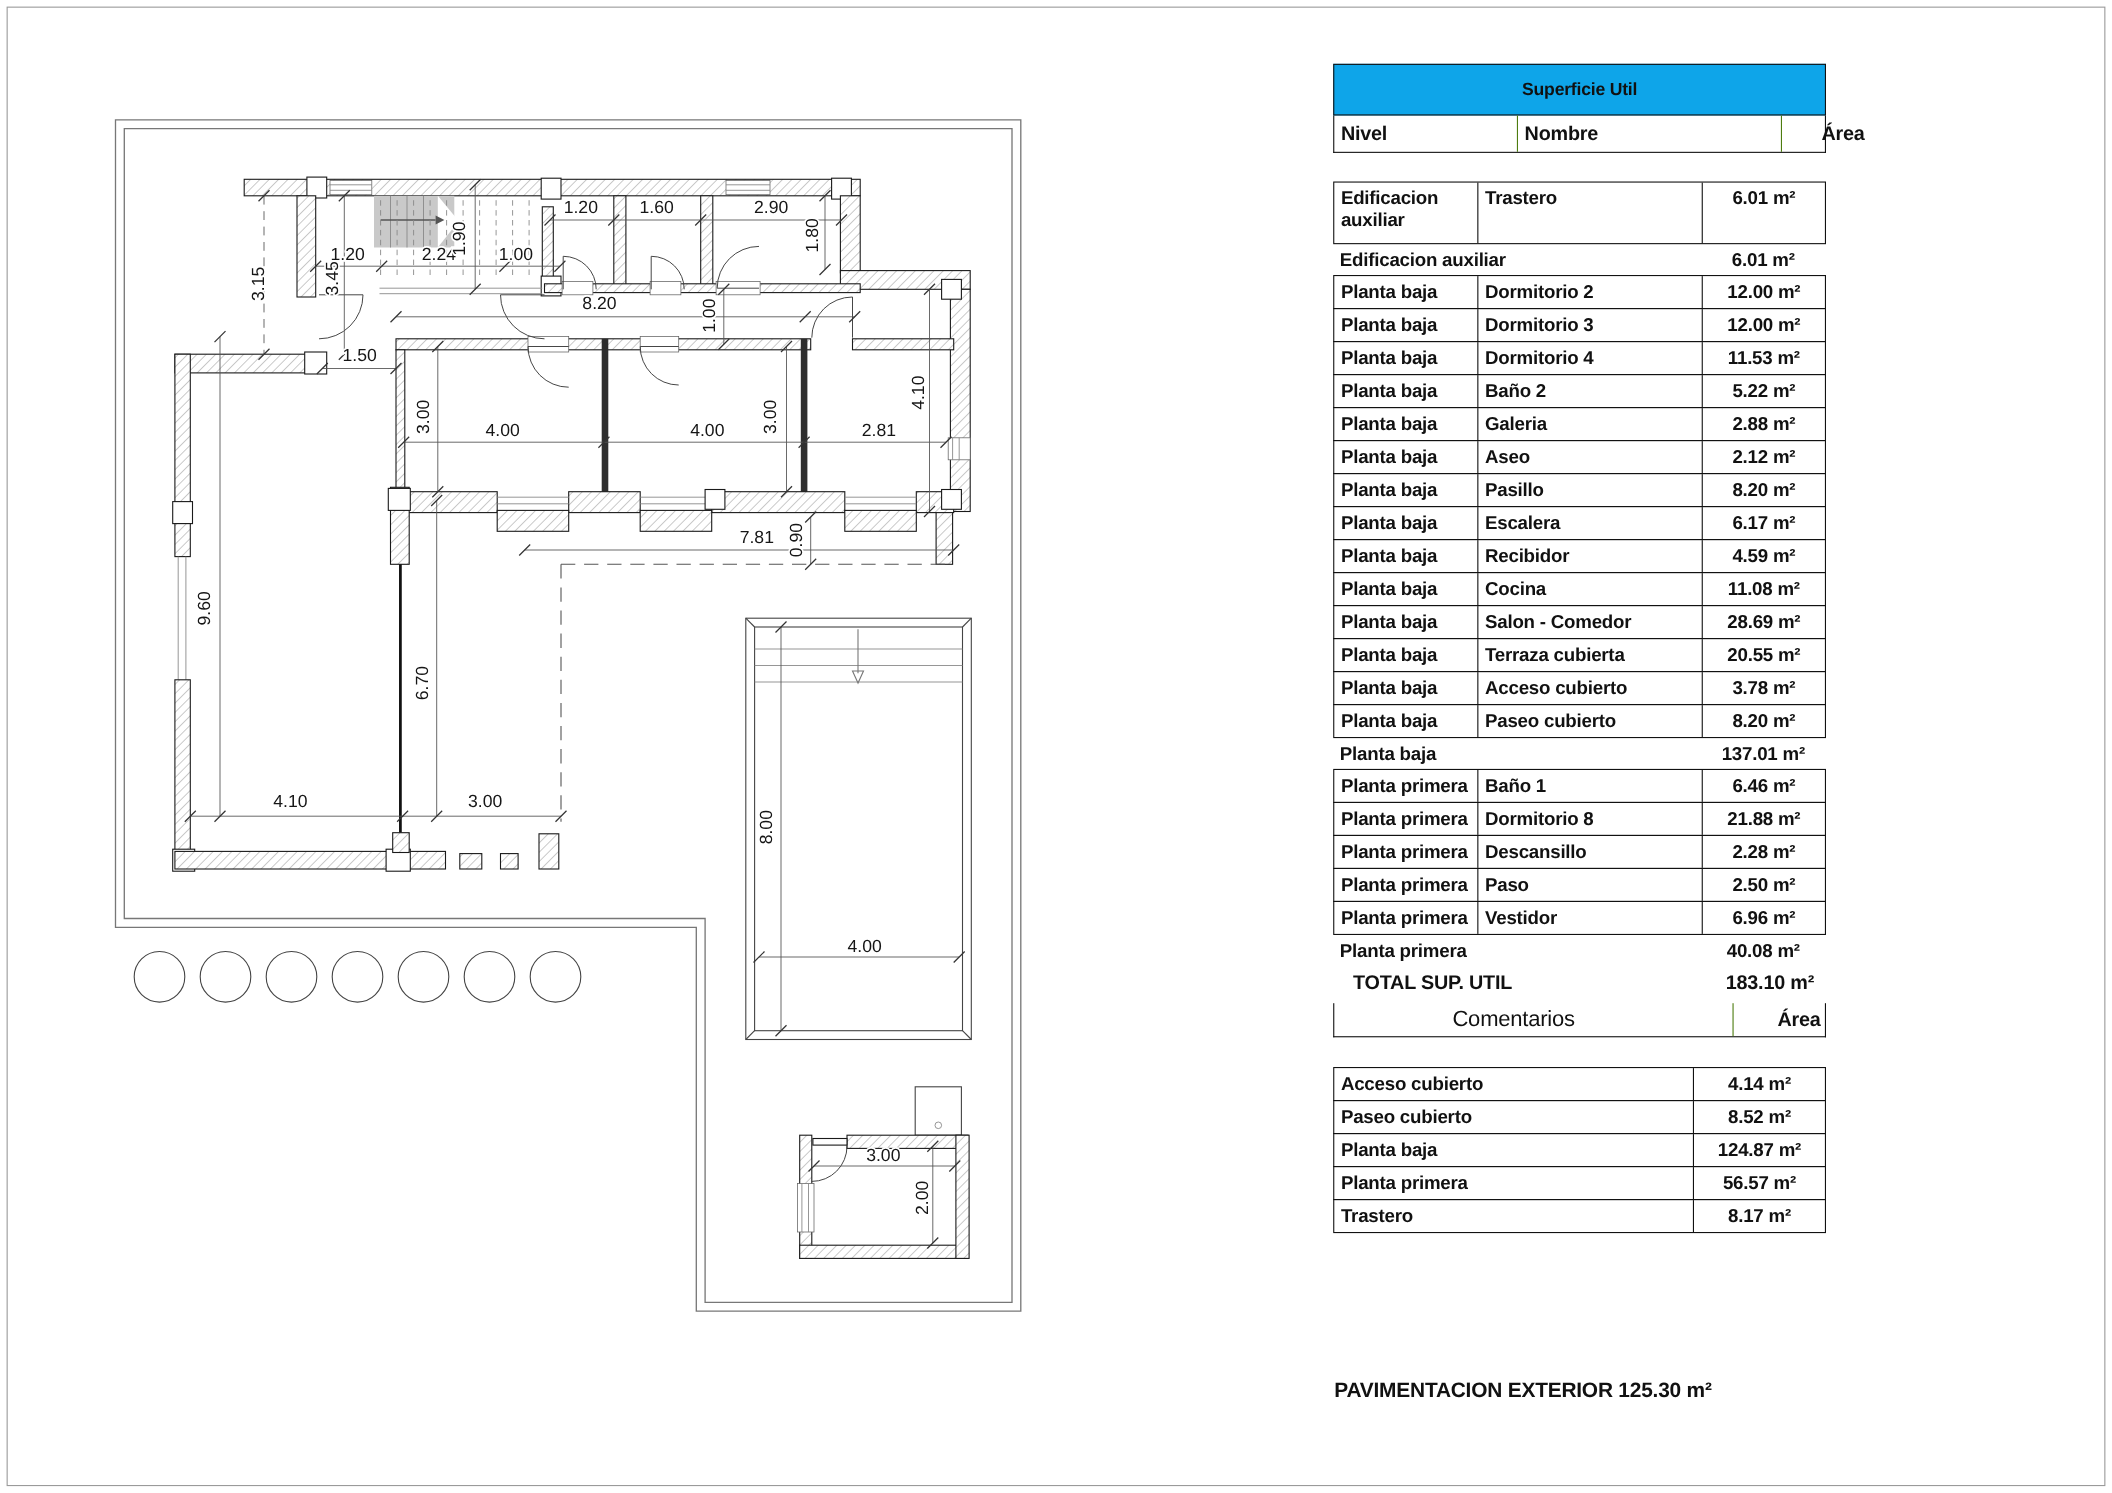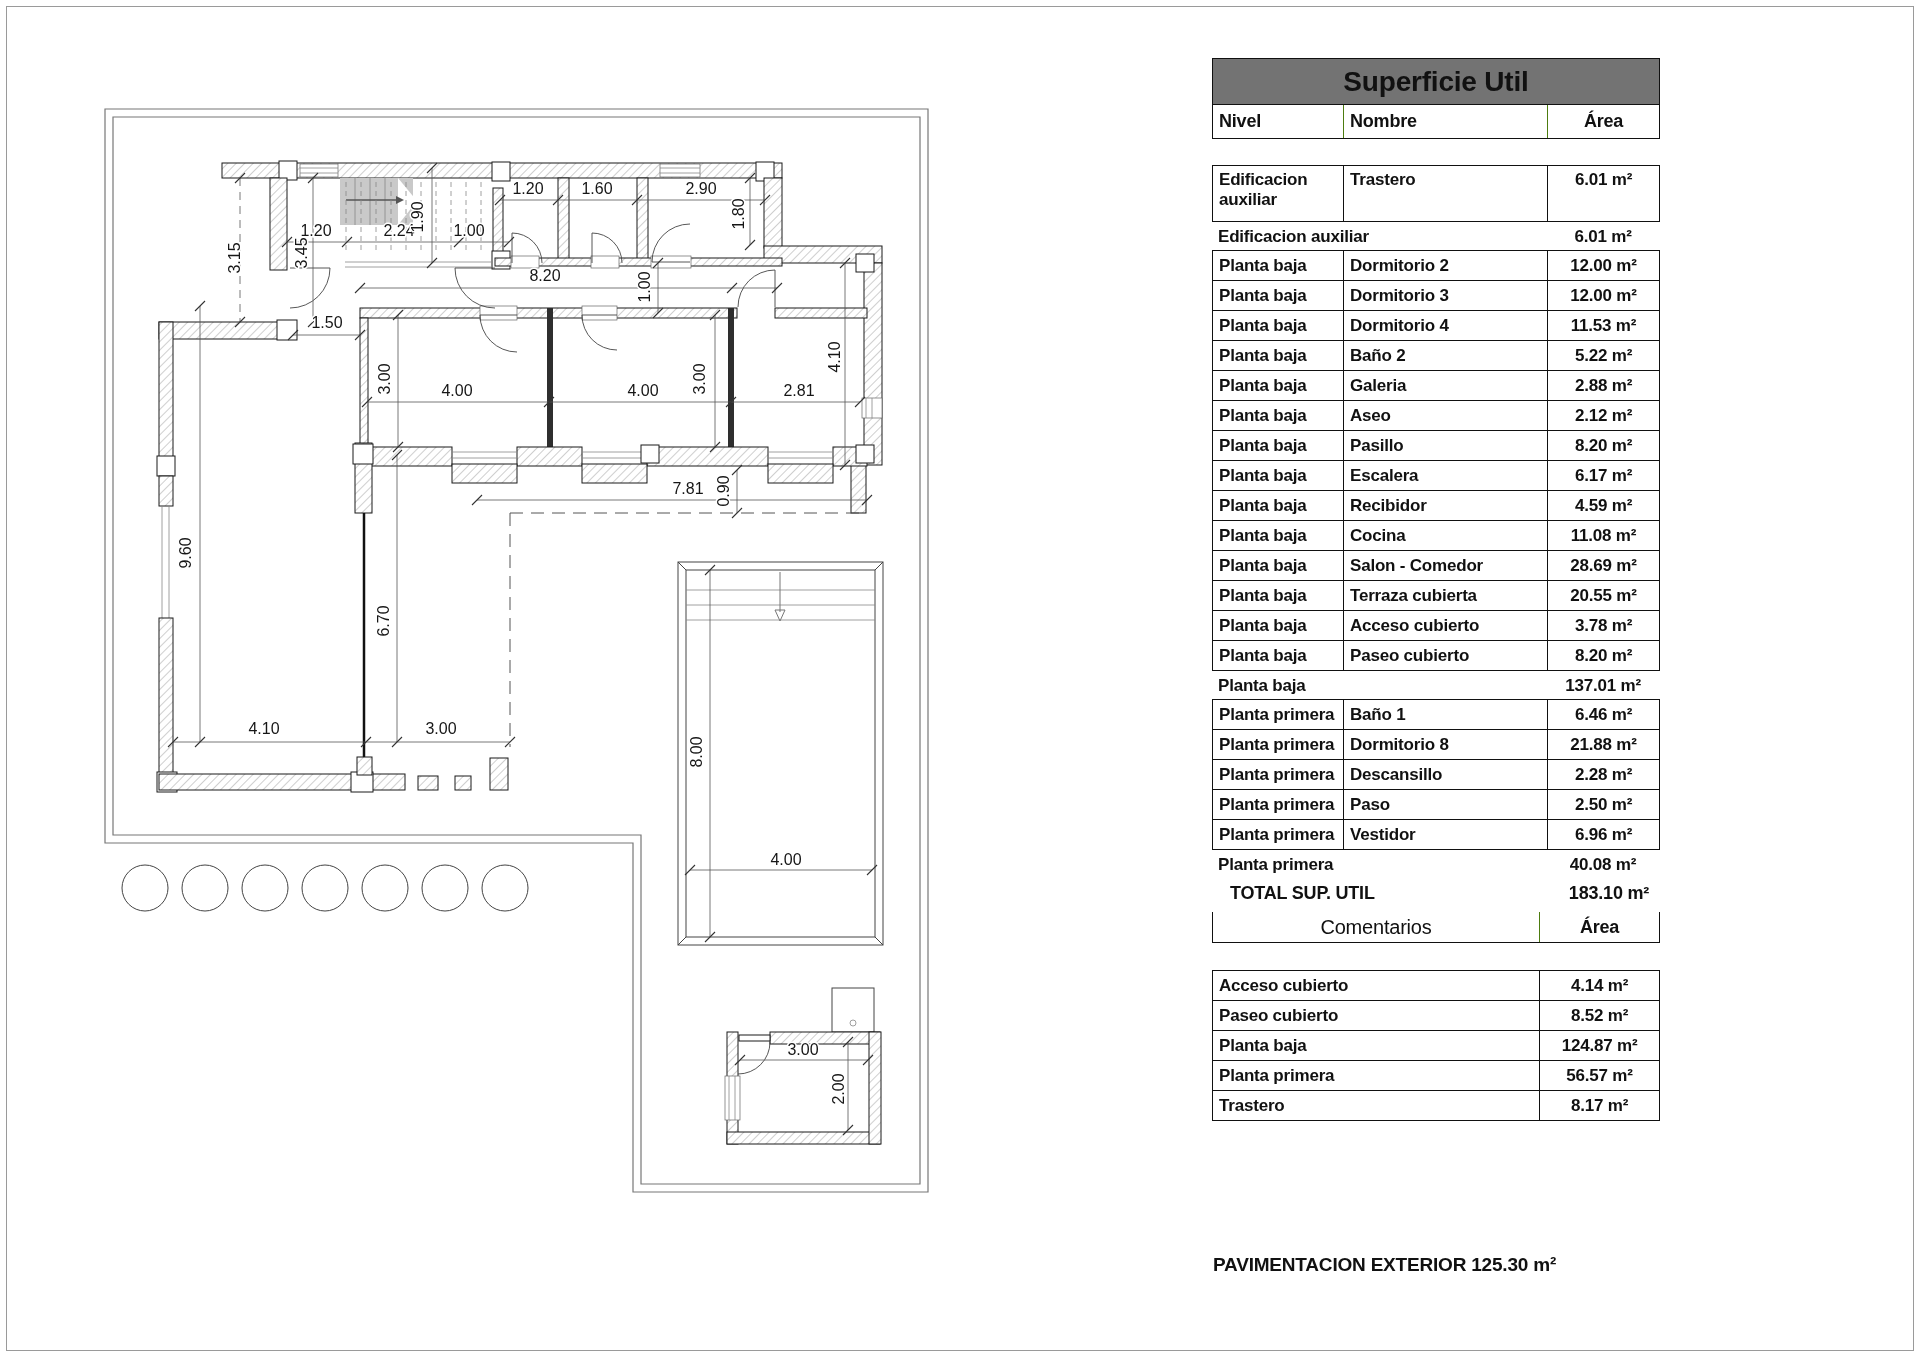--- a/index.html
+++ b/index.html
@@ -5,22 +5,22 @@
   html,body{margin:0;padding:0;background:#fff;}
   body{width:1920px;height:1357px;position:relative;overflow:hidden;
        font-family:"Liberation Sans",sans-serif;color:#111;}
   .sheet-border{position:absolute;left:6px;top:6px;right:6px;bottom:6px;
        border:1px solid #9a9a9a;pointer-events:none;}
   #plan{position:absolute;left:0;top:0;}
 
   
   .tbl{position:absolute;width:448px;font-weight:bold;letter-spacing:-0.2px;}
   .tbl-title{border:1px solid #111;height:45px;display:flex;align-items:center;
-       justify-content:center;font-size:28px;background:#737373;}
-  .hrow{display:grid;border:1px solid #111;border-top:none;}
+       justify-content:center;font-size:16px;background:#0ea5e9;}
+  .hrow{display:grid;border:1px solid #111;border-top:none;gap:36px;}
   .h3{grid-template-columns:130px 204px 112px;height:33px;}
   .h2{grid-template-columns:326px 120px;height:30px;}
   .hrow>div{display:flex;align-items:center;padding-left:6px;font-size:18px;}
   .hrow>div+div{border-left:1px solid #4d7c0f;}
   .ctr{justify-content:center;padding-left:0 !important;text-align:left;}
   .reg{font-weight:normal;font-size:20px !important;}
   .tbl-gap{height:27px;}
   .trow{display:grid;grid-template-columns:130px 204px 112px;min-height:29px;
        border:1px solid #111;margin-top:-1px;}
   .trow2{display:grid;grid-template-columns:326px 120px;min-height:29px;

